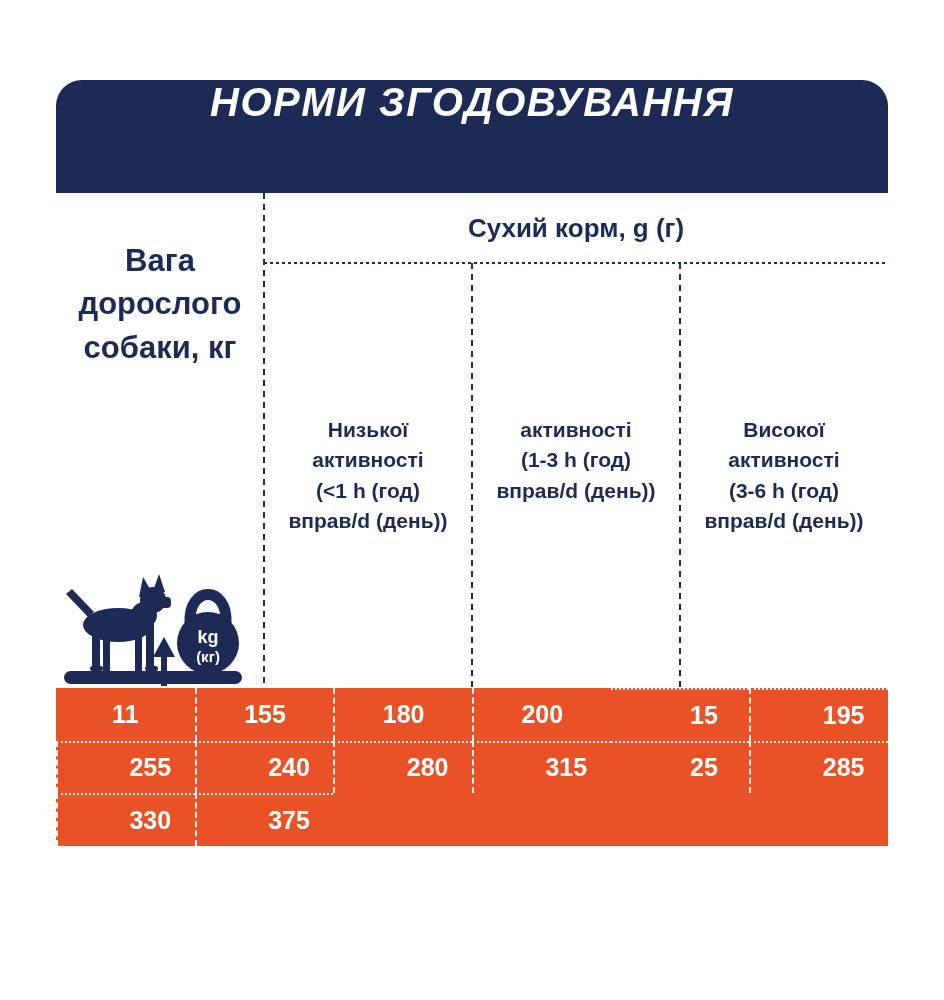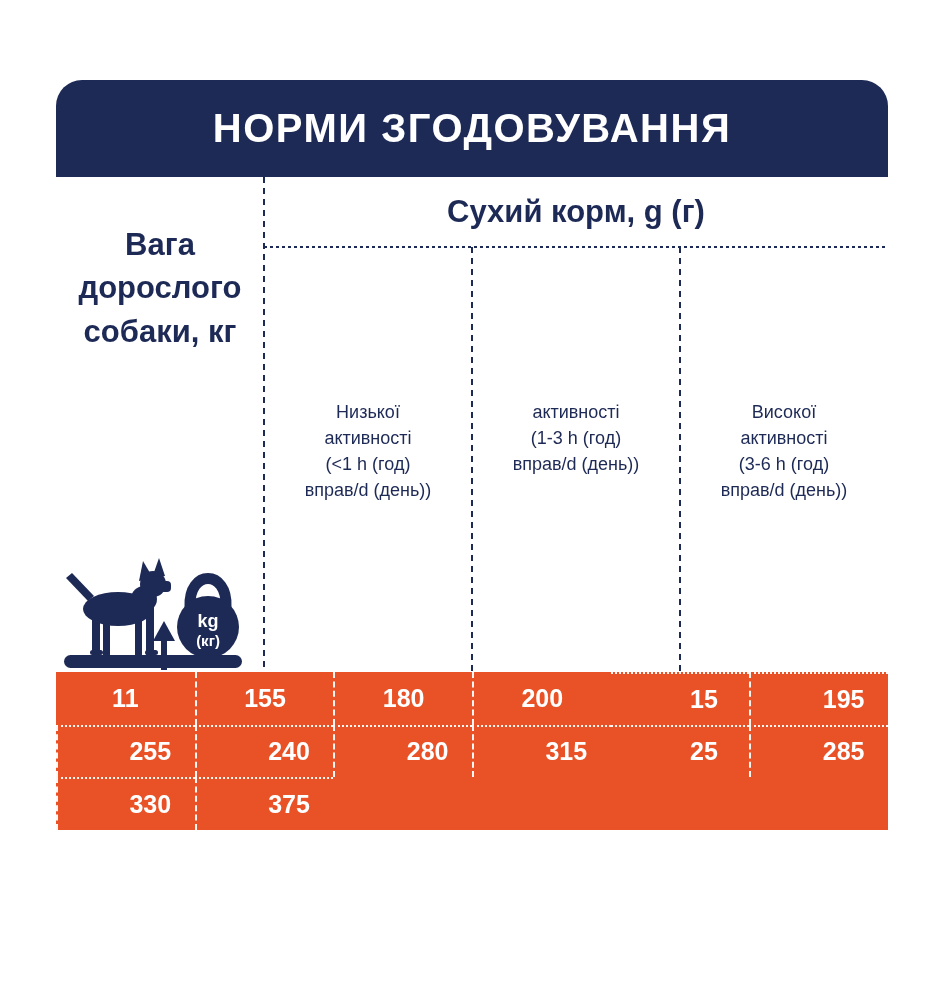--- a/index.html
+++ b/index.html
@@ -8,24 +8,24 @@
     width:944px; height:1000px;
     background:#ffffff;
     font-family:"Liberation Sans", sans-serif;
     color:var(--navy);
     overflow:hidden;
   }
   .card { width:832px; margin:80px 56px 0 56px; }
 
   
   .hdr {
-    height:97px;
+    height:113px;
     background:var(--navy);
     border-radius:26px 26px 0 0;
-    display:flex; align-items:center; justify-content:center;
+    display:flex; align-items:flex-start; justify-content:center;font-style:italic;
   }
   .hdr-title {
     color:#fff; font-size:40px; font-weight:bold; letter-spacing:1.5px;
   }
 
   
   .mid { position:relative; height:495px; background:#fff; }
 
   .vline {
     position:absolute; width:2px;
@@ -35,29 +35,29 @@
   .vline2 { left:calc(50% - 1px); top:70px; bottom:0; }
   .vline3 { left:calc(75% - 1px); top:70px; bottom:0; }
   .hline {
     position:absolute; left:25%; right:0; top:69px; height:2px;
     background:repeating-linear-gradient(to right, var(--navy) 0 3px, transparent 3px 6px);
   }
 
   .dryfood {
     position:absolute; left:25%; width:75%; top:0; height:70px;
     display:flex; align-items:center; justify-content:center;
-    font-size:31px; font-weight:bold;
+    font-size:26px; font-weight:bold;
   }
   .weight-hd {
     position:absolute; left:0; width:25%; top:46px;
     text-align:center; font-size:31px; font-weight:bold; line-height:1.4;
   }
   .act-col {
     position:absolute; width:25%; top:222px;
-    text-align:center; font-size:18px; font-weight:normal; line-height:1.45;
+    text-align:center; font-size:21px; font-weight:bold; line-height:1.45;
   }
   .act-col.c1 { left:25%; } .act-col.c2 { left:50%; } .act-col.c3 { left:75%; }
 
   .icon-wrap {
     position:absolute; left:0; width:25%; bottom:0; height:127px;
   }
   .icon-wrap svg { width:100%; height:100%; display:block; }
 
   
   .rows {

